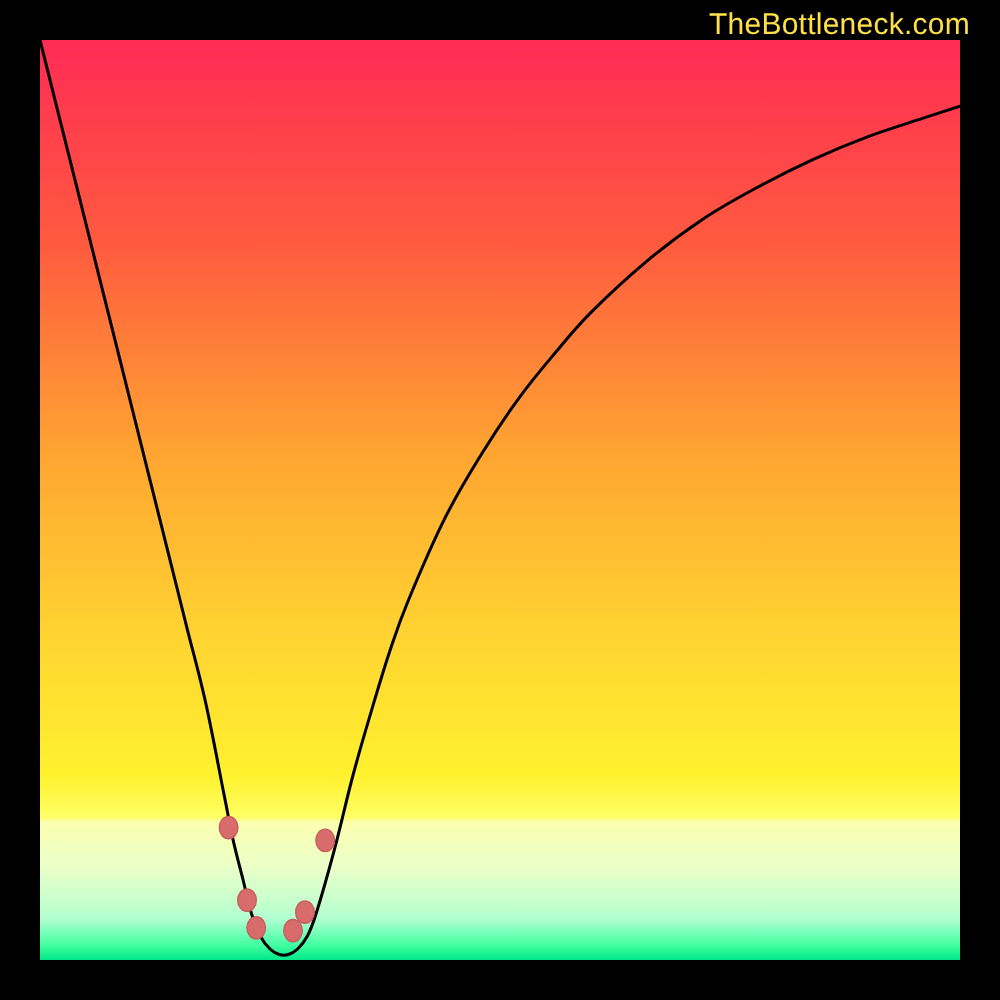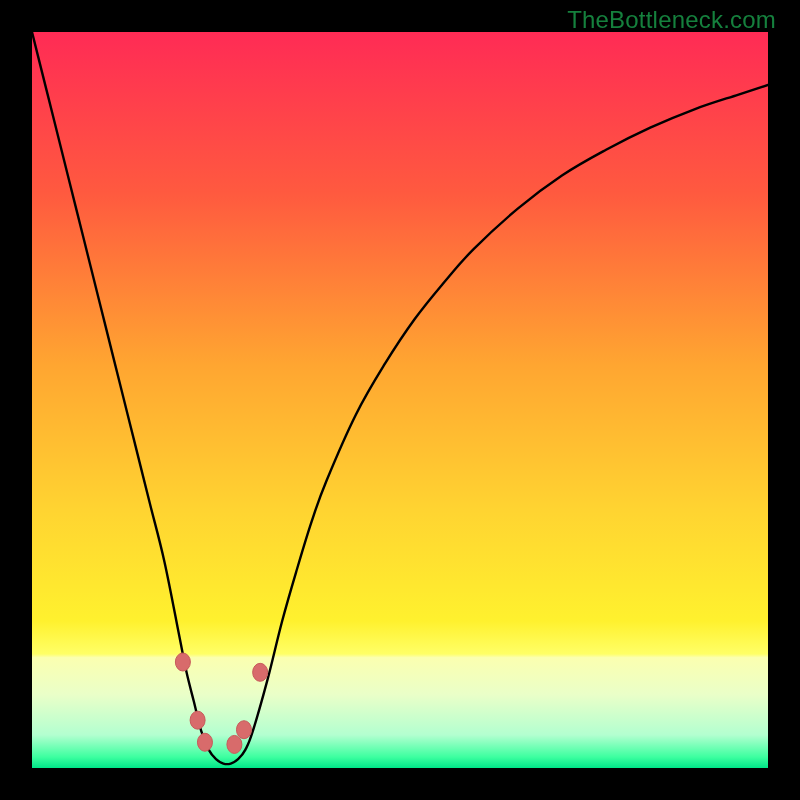--- a/index.html
+++ b/index.html
@@ -24,21 +24,21 @@
     top: 32px;
     left: 32px;
     width: 736px;
     height: 736px;
     
   }
   .watermark {
     position: absolute;
     top: 6px;
     right: 24px;
-    color: #15803d;
+    color: #fde047;
     font-size: 24px;
     font-weight: 500;
     letter-spacing: 0.2px;
   }
   svg {
     display: block;
   }
 </style>
 </head>
 <body>

